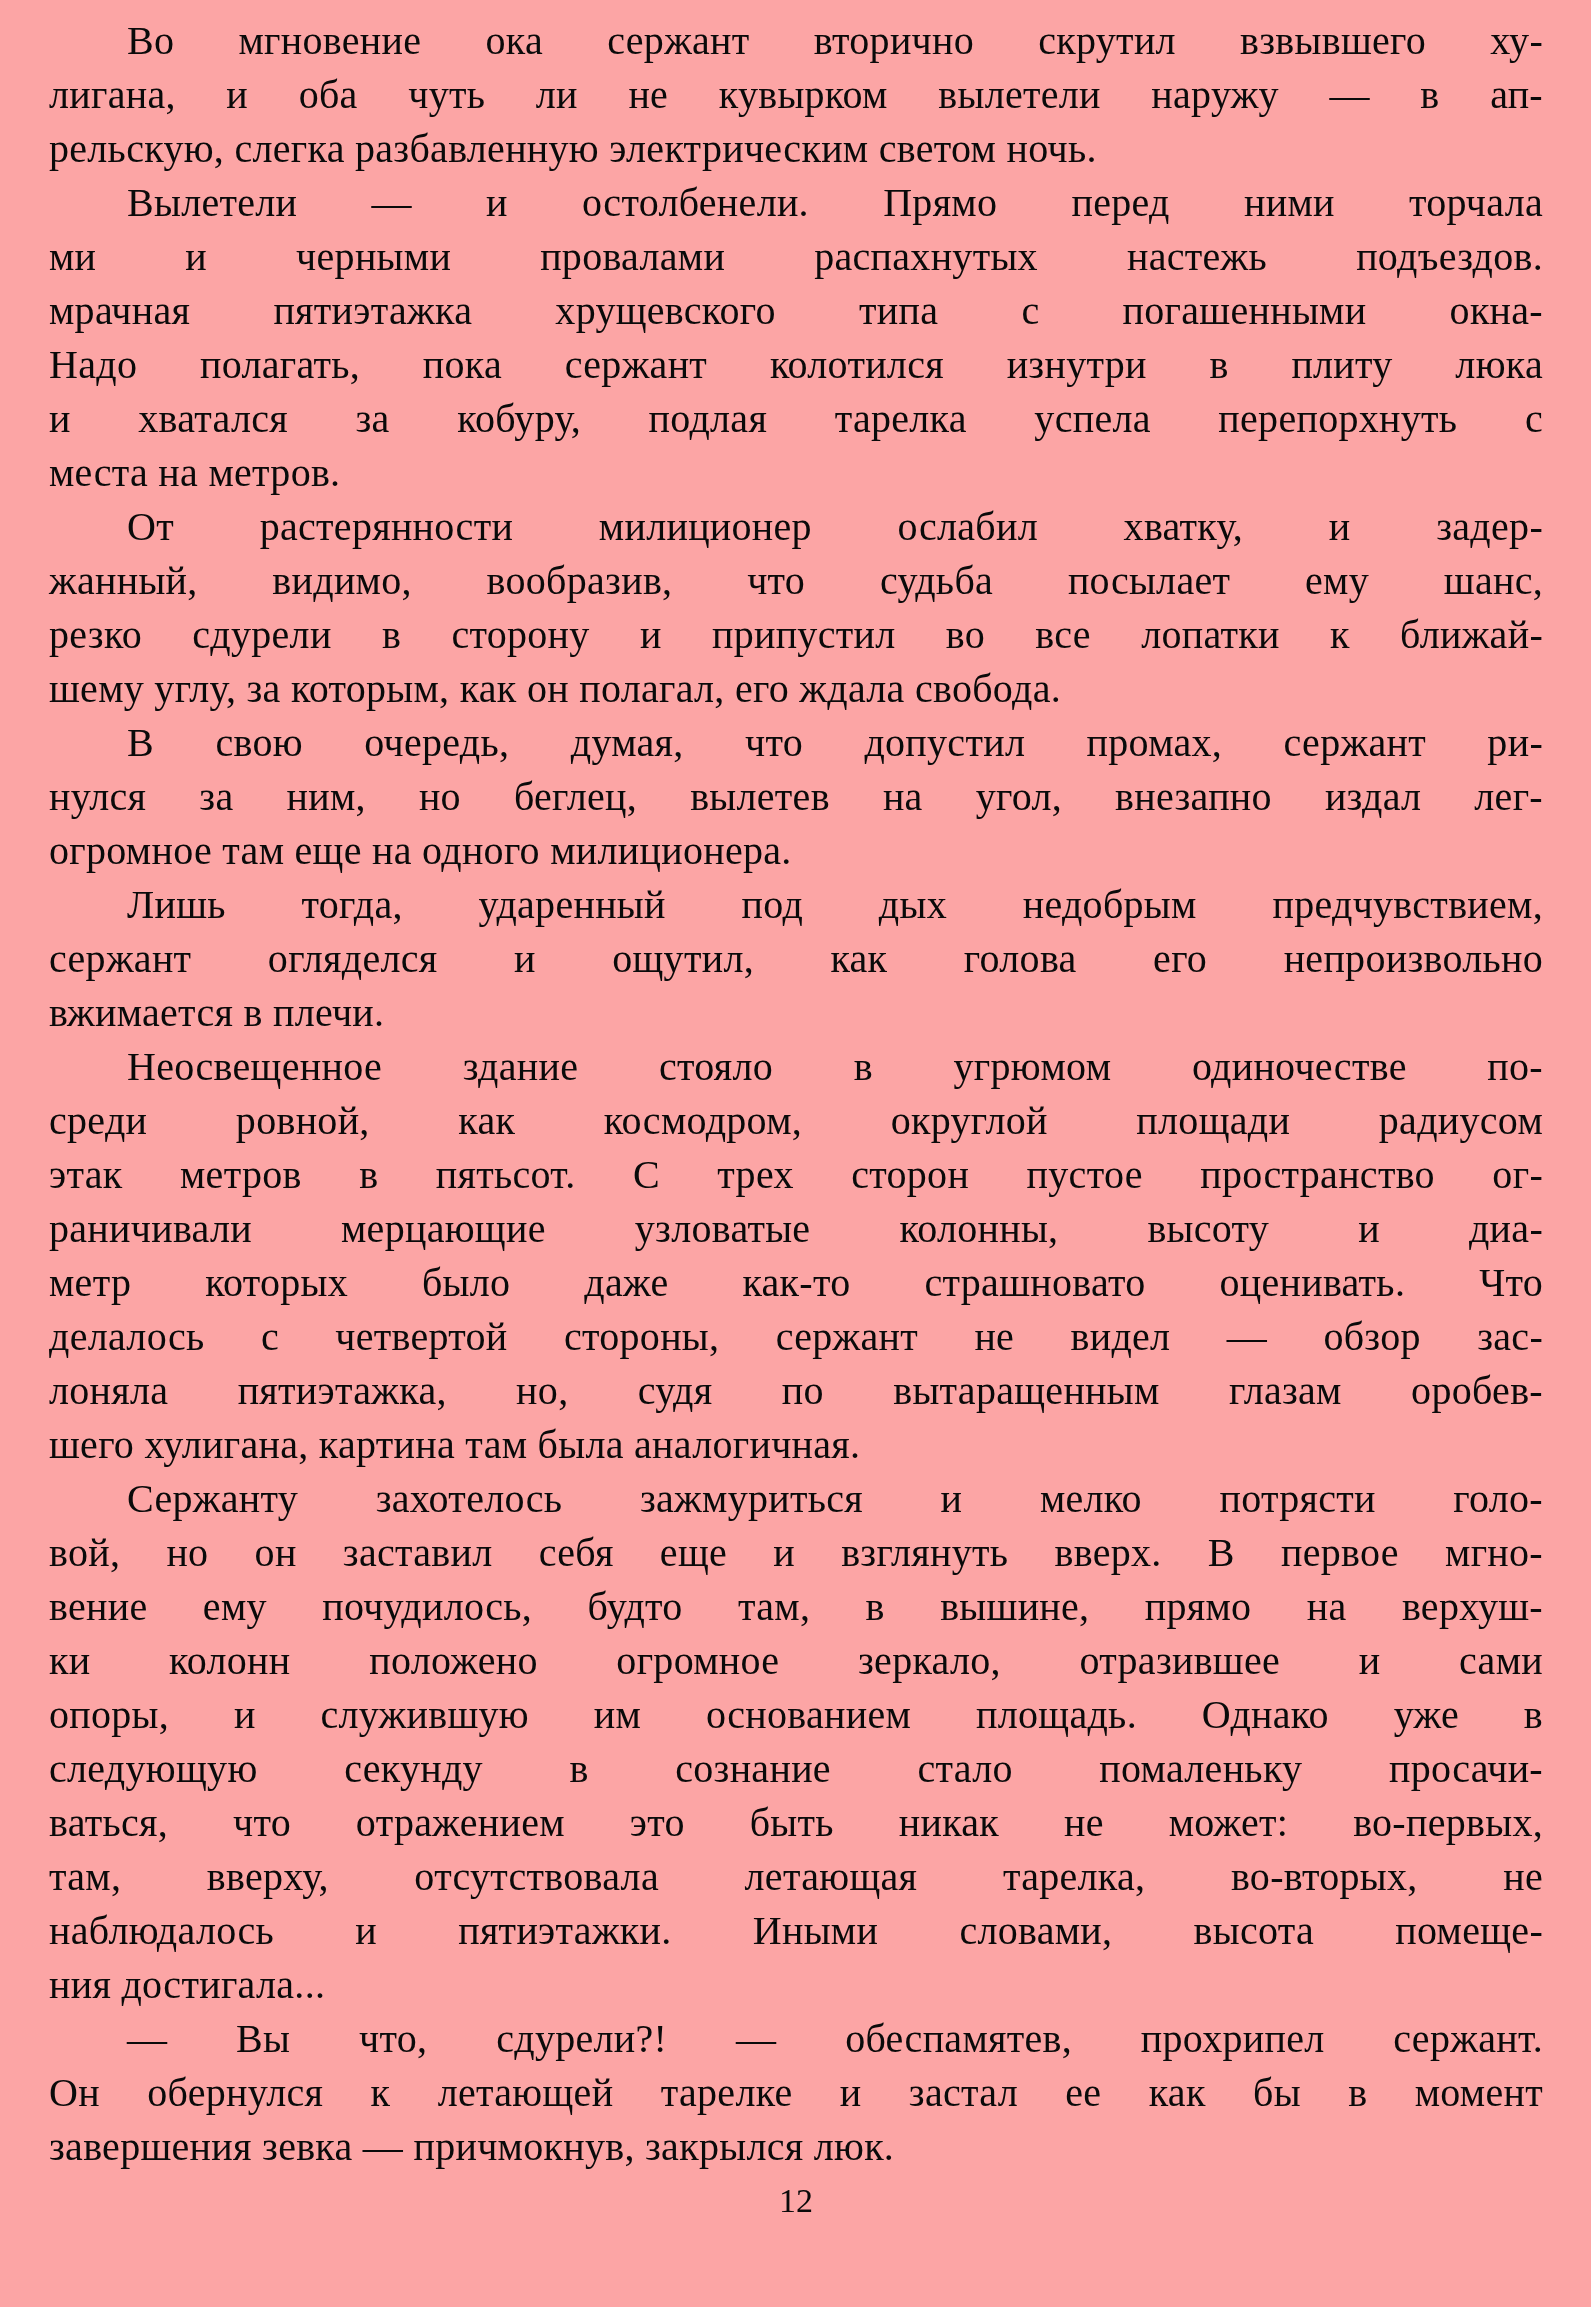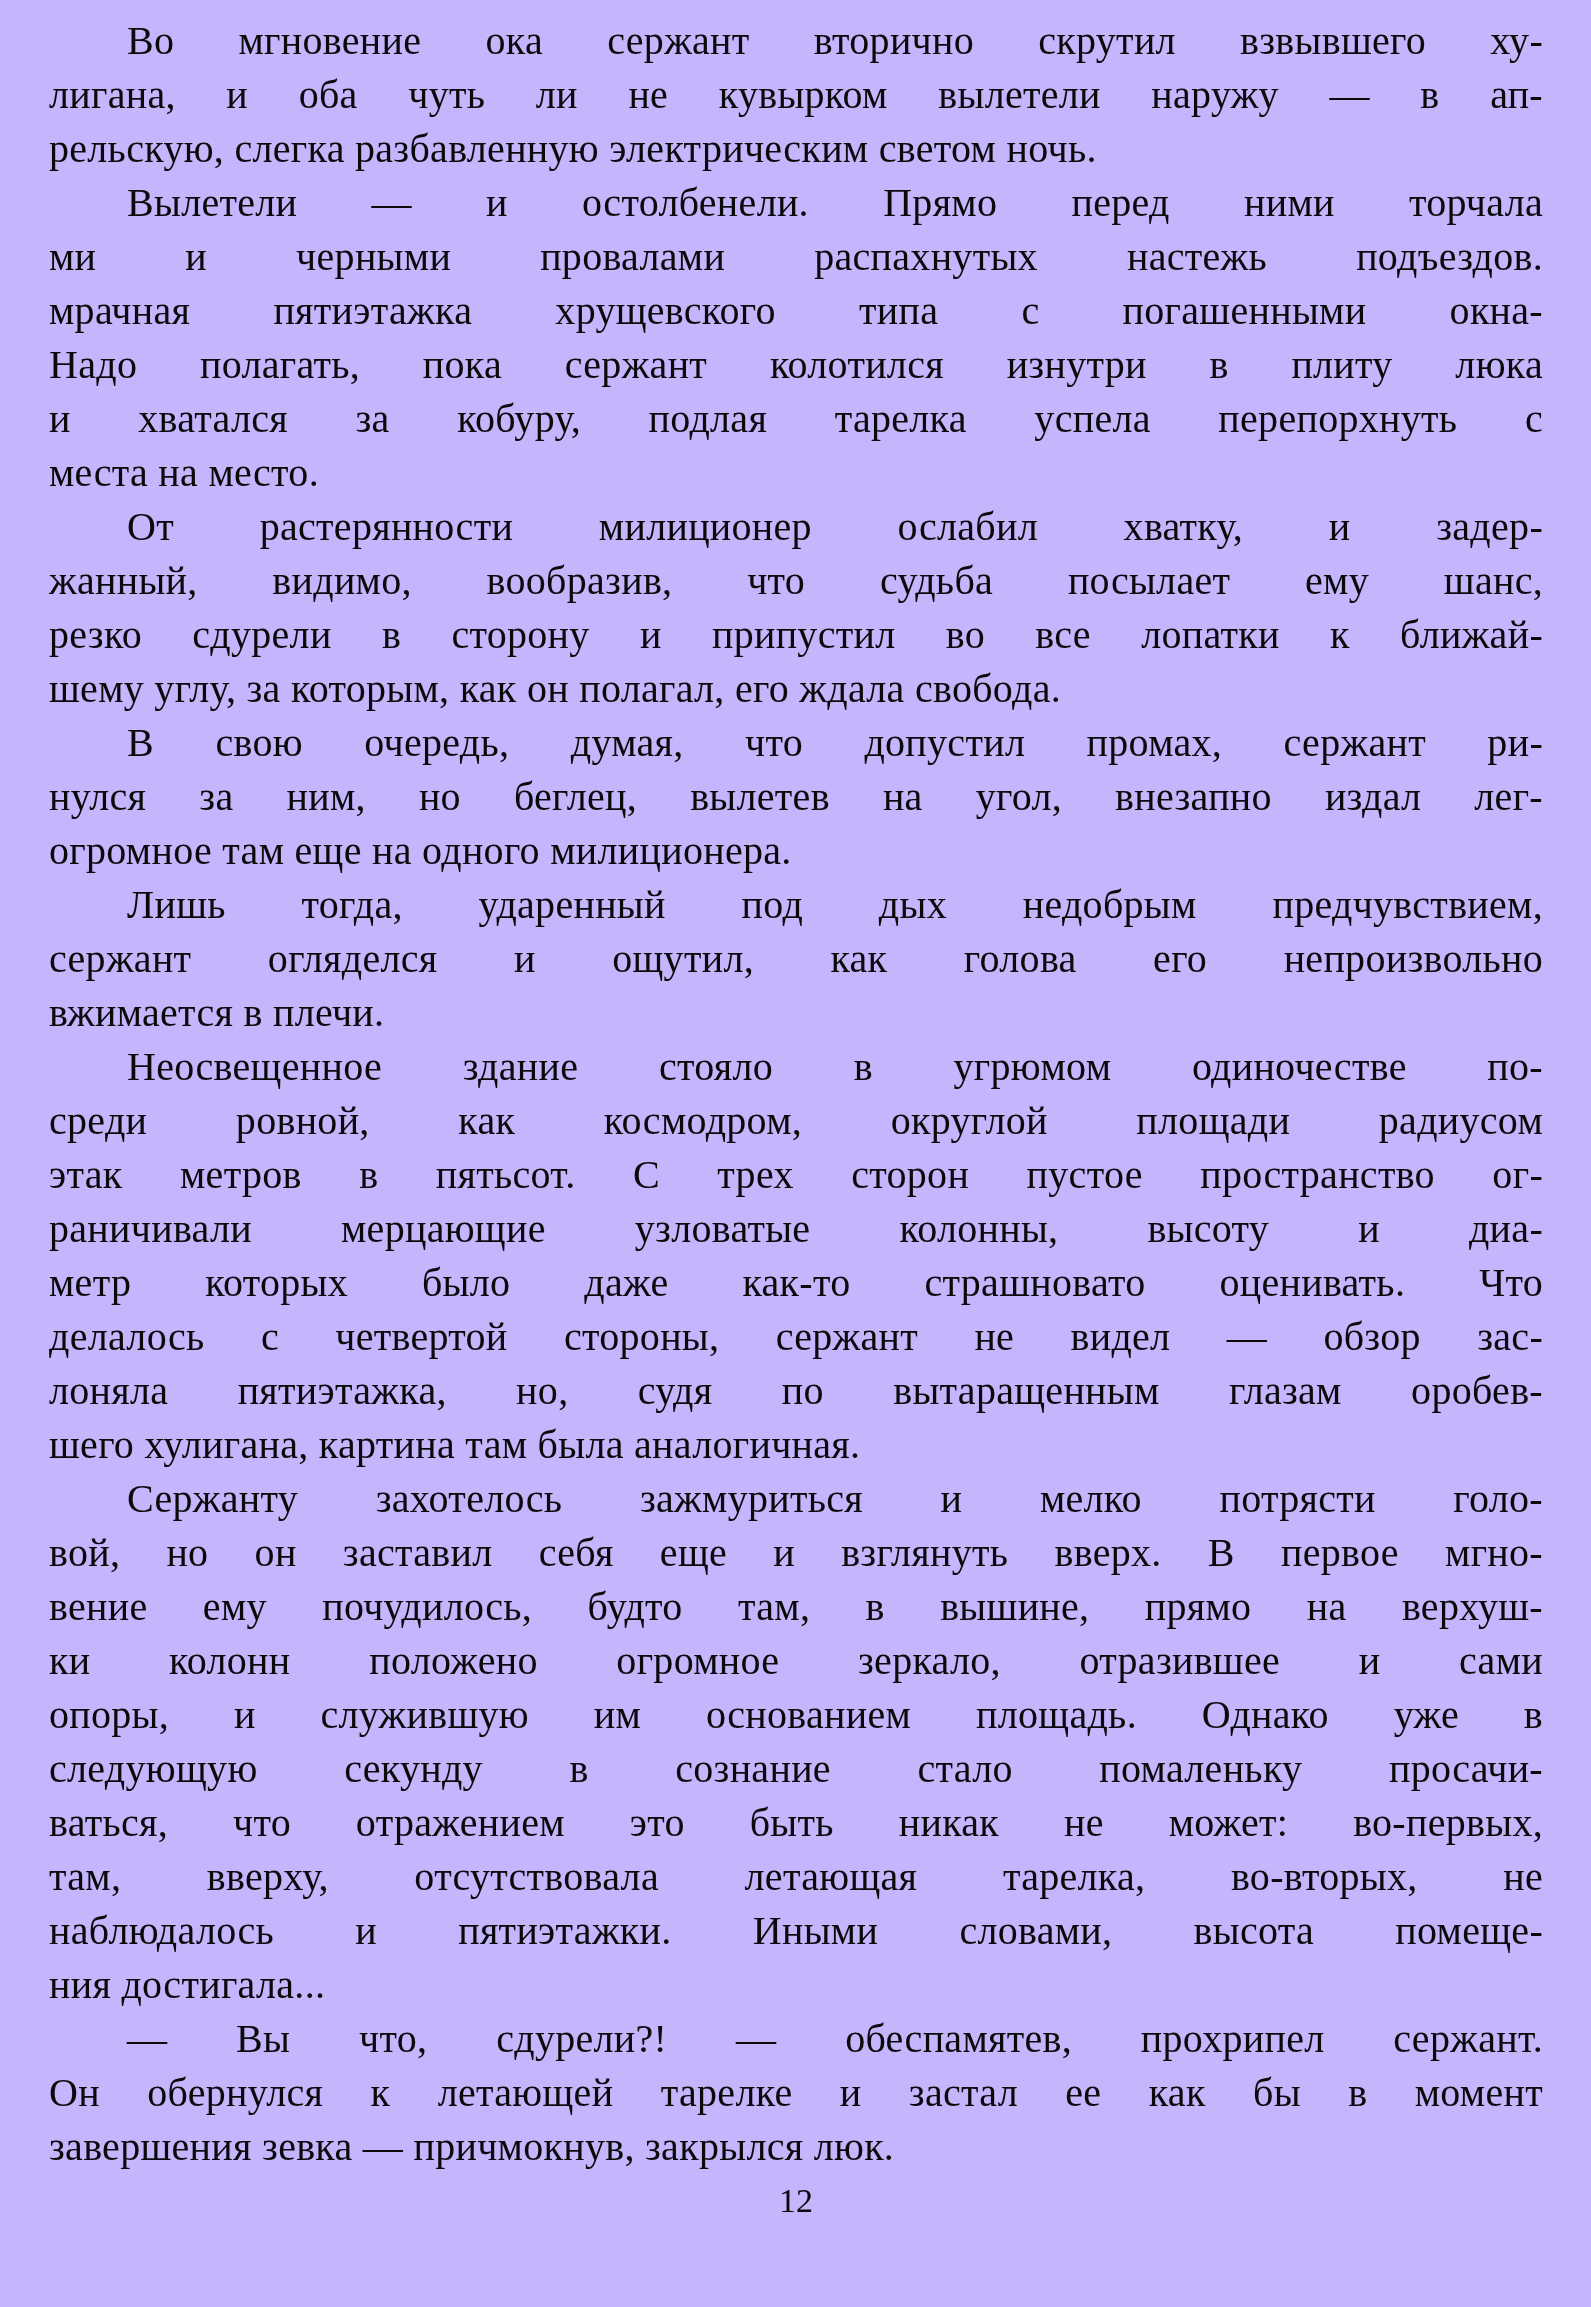--- a/index.html
+++ b/index.html
@@ -4,21 +4,21 @@
 <style>
   html, body {
     margin: 0;
     padding: 0;
     background: #ffffff;
   }
   .page {
     position: relative;
     width: 1592px;
     height: 2307px;
-    background: #c4b5fd;
+    background: #fca5a5;
     color: #0a0a0a;
     font-family: "Liberation Serif", "DejaVu Serif", serif;
     overflow: hidden;
   }
   .text-block {
     position: absolute;
     left: 49px;
     top: 14.3px;
     width: 1494px;
     font-size: 40px;
@@ -56,21 +56,21 @@
   <div class="text-block">
 
   <div class="line indent">Во мгновение ока сержант вторично скрутил взвывшего ху-</div>
       <div class="line">лигана, и оба чуть ли не кувырком вылетели наружу — в ап-</div>
       <div class="line para-end">рельскую, слегка разбавленную электрическим светом ночь.</div>
       <div class="line indent">Вылетели — и остолбенели. Прямо перед ними торчала</div>
       <div class="line">ми и черными провалами распахнутых настежь подъездов.</div>
       <div class="line">мрачная пятиэтажка хрущевского типа с погашенными окна-</div>
       <div class="line">Надо полагать, пока сержант колотился изнутри в плиту люка</div>
       <div class="line">и хватался за кобуру, подлая тарелка успела перепорхнуть с</div>
-      <div class="line para-end">места на место.</div>
+      <div class="line para-end">места на метров.</div>
       <div class="line indent">От растерянности милиционер ослабил хватку, и задер-</div>
       <div class="line">жанный, видимо, вообразив, что судьба посылает ему шанс,</div>
       <div class="line">резко сдурели в сторону и припустил во все лопатки к ближай-</div>
       <div class="line para-end">шему углу, за которым, как он полагал, его ждала свобода.</div>
       <div class="line indent">В свою очередь, думая, что допустил промах, сержант ри-</div>
       <div class="line">нулся за ним, но беглец, вылетев на угол, внезапно издал лег-</div>
       <div class="line para-end">огромное там еще на одного милиционера.</div>
       <div class="line indent">Лишь тогда, ударенный под дых недобрым предчувствием,</div>
       <div class="line">сержант огляделся и ощутил, как голова его непроизвольно</div>
       <div class="line para-end">вжимается в плечи.</div>

